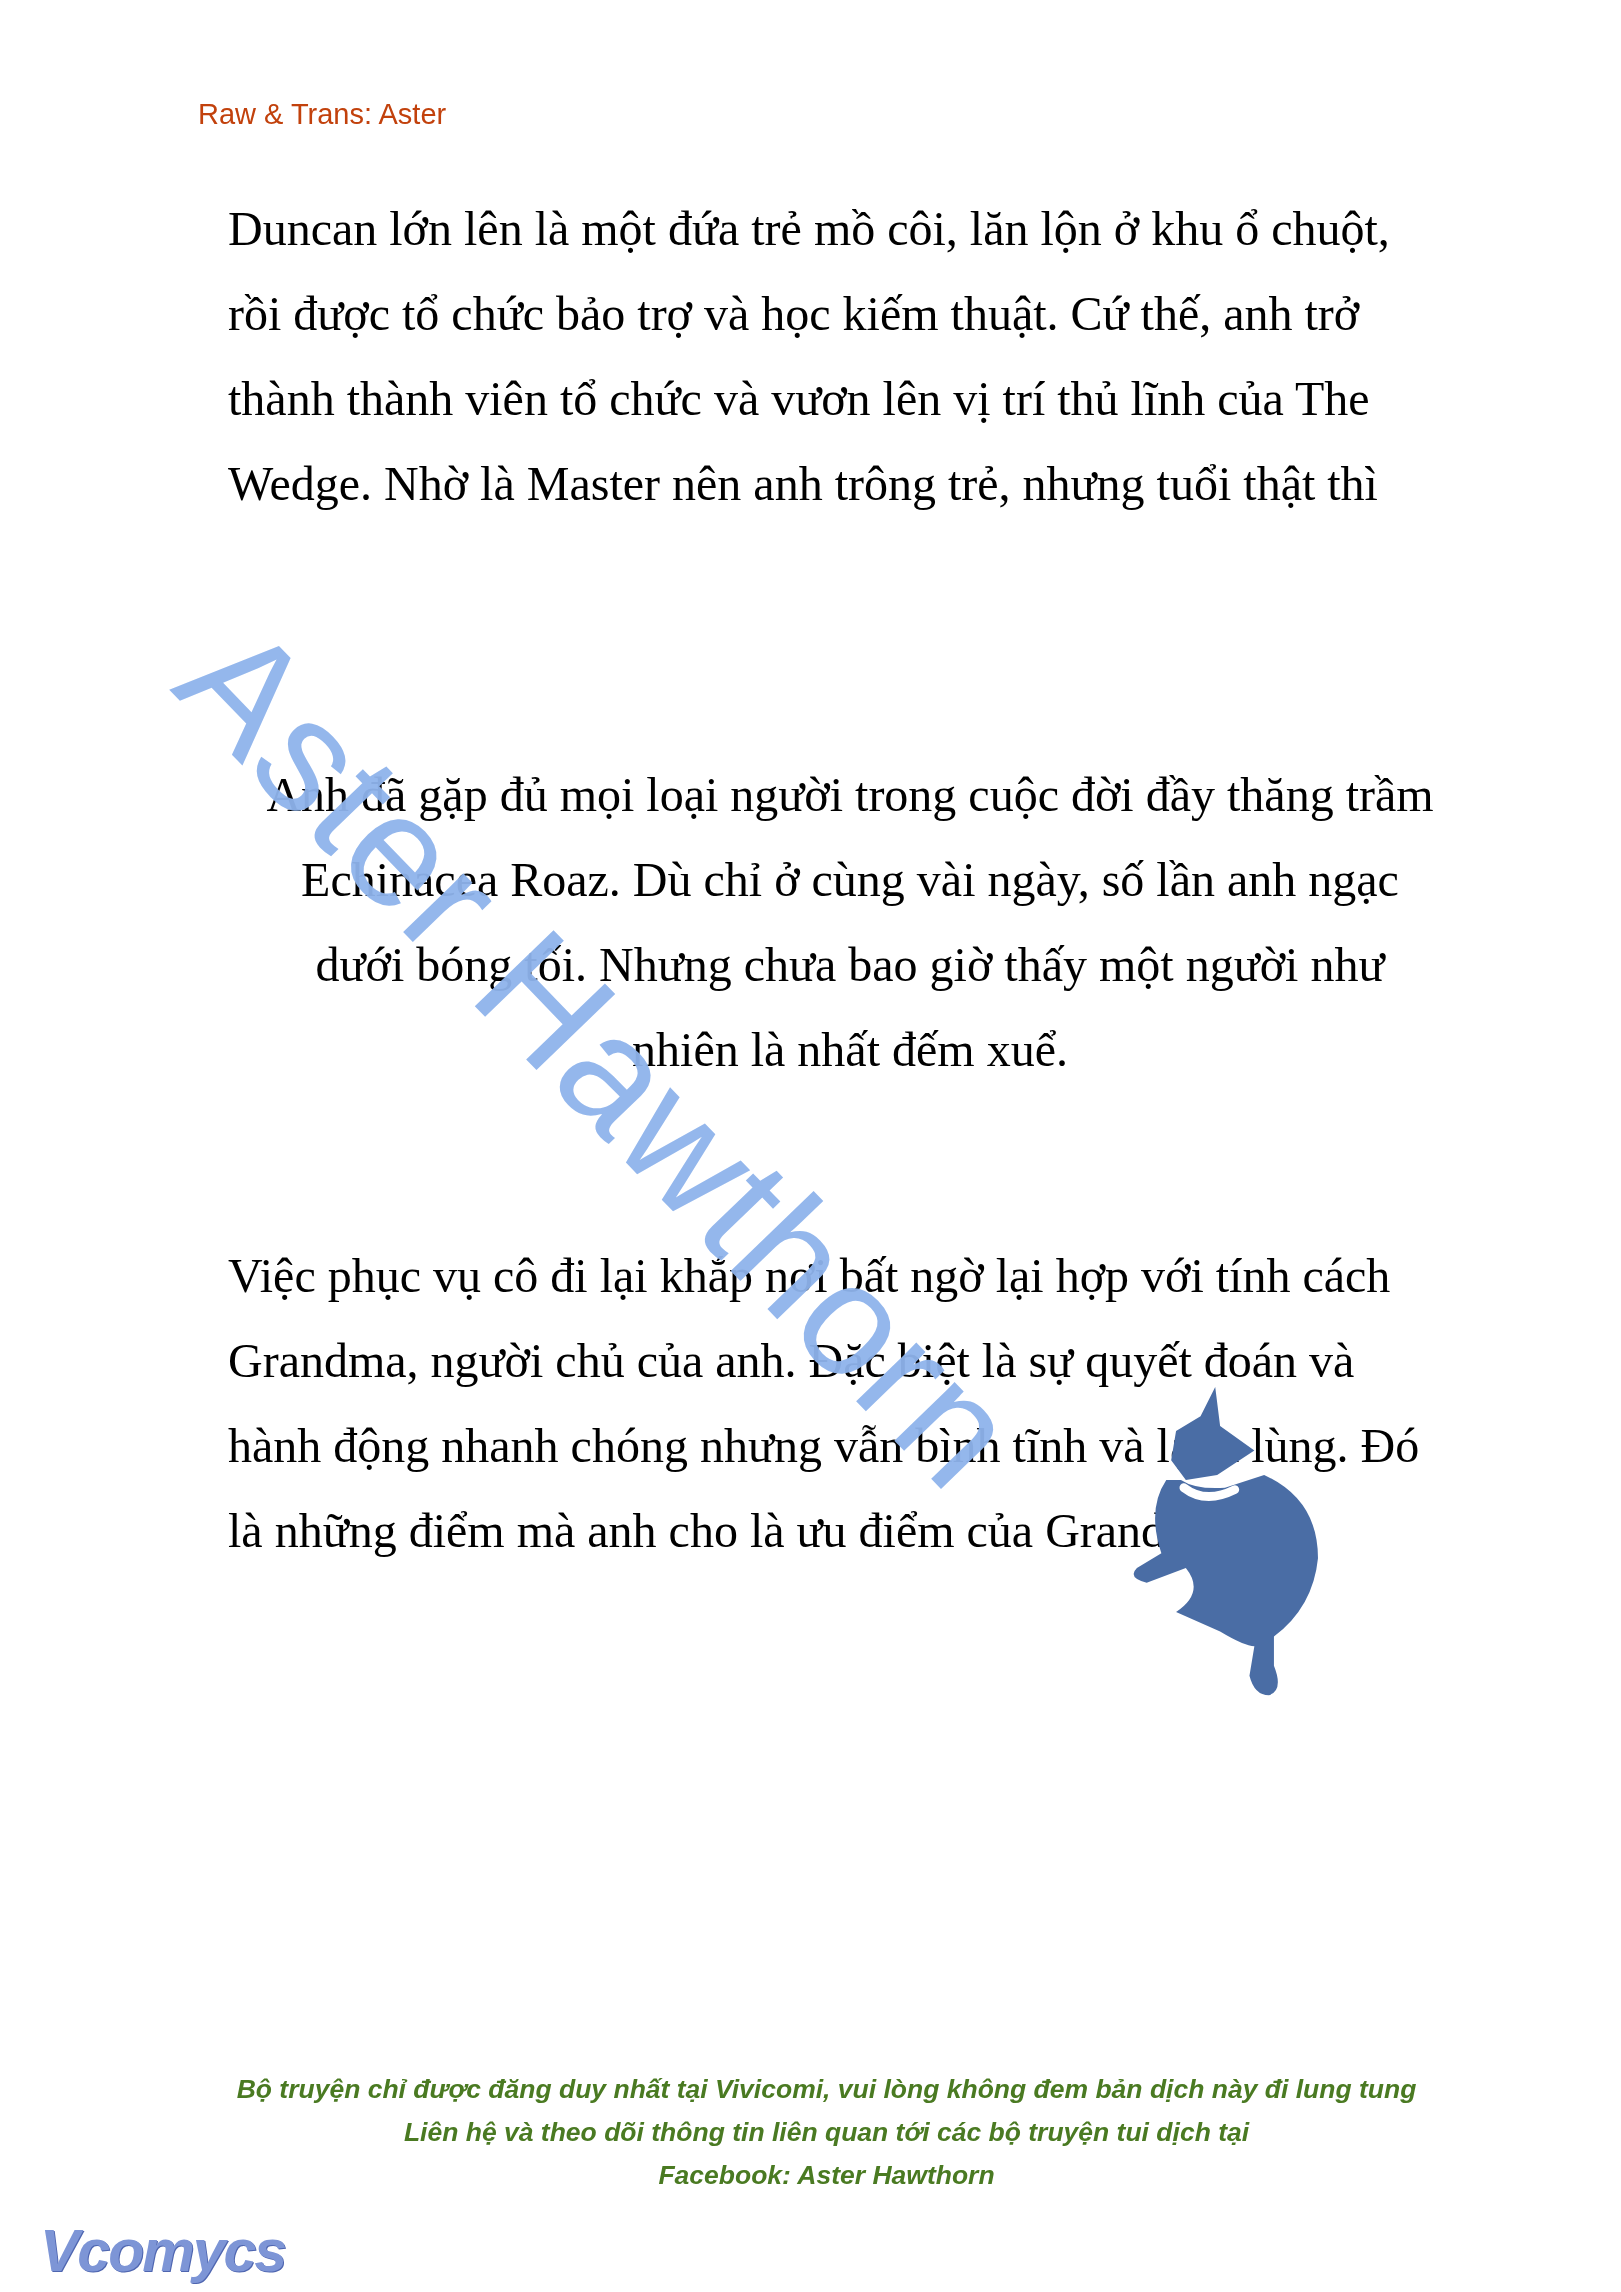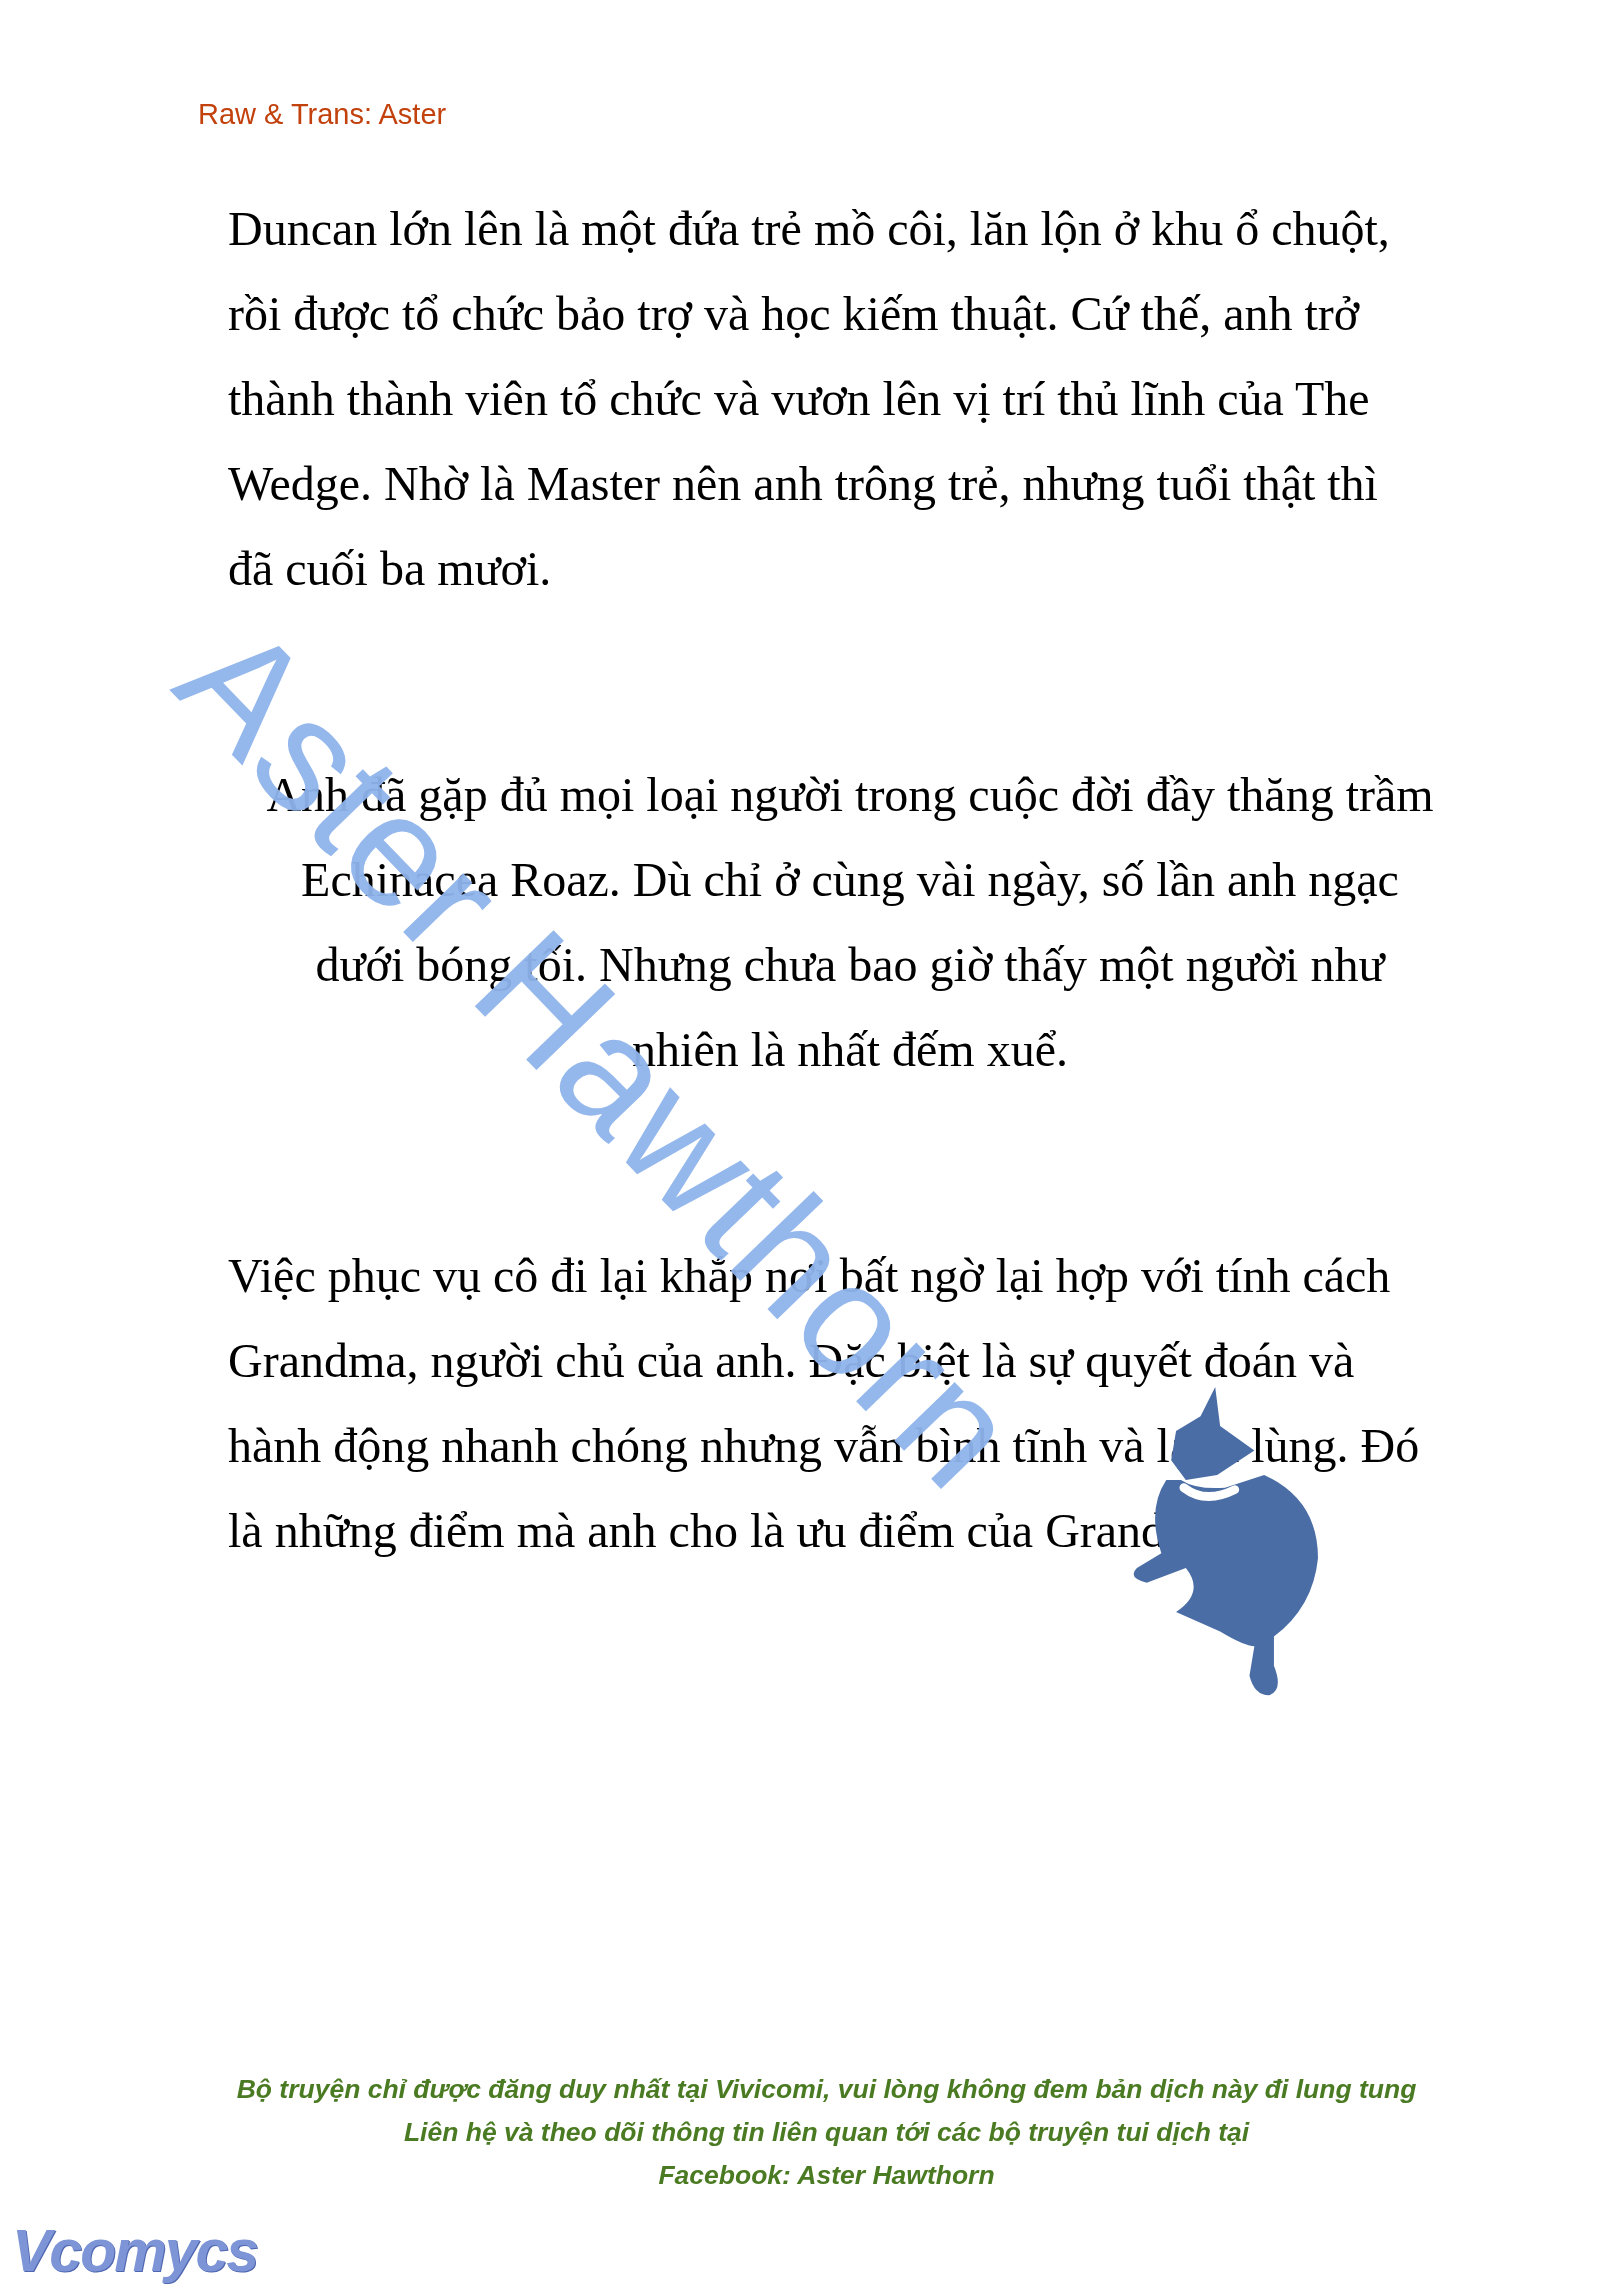--- a/index.html
+++ b/index.html
@@ -30,37 +30,36 @@
       letter-spacing: 2px; pointer-events: none; opacity: 0.95;
     }
     .cat { position: absolute; left: 1127px; top: 1382px; width: 196px; height: 323px; }
     .footer {
       position: absolute; left: 0; width: 1621px; top: 2068px;
       font-family: "Liberation Sans", sans-serif; font-style: italic; font-weight: bold;
       font-size: 26.5px; color: #4a7a22; text-align: center; line-height: 43px; margin-left: 16px;
     }
     .footer div { display: block; }
     .logo {
-      position: absolute; left: 12px; top: 2217px;
+      position: absolute; left: 40px; top: 2217px;
       font-family: "Liberation Sans", sans-serif; font-style: italic; font-weight: bold;
       font-size: 59px; color: #7d95d6; letter-spacing: -2px;
       text-shadow: 1px 1px 0 #4f66b0;
     }
   </style>
 </head>
 <body>
 
 <div class="header">Raw &amp; Trans: Aster</div>
 
 <div class="para" id="p1">
   <span class="line">Duncan lớn lên là một đứa trẻ mồ côi, lăn lộn ở khu ổ chuột,</span>
   <span class="line">rồi được tổ chức bảo trợ và học kiếm thuật. Cứ thế, anh trở</span>
   <span class="line">thành thành viên tổ chức và vươn lên vị trí thủ lĩnh của The</span>
   <span class="line">Wedge. Nhờ là Master nên anh trông trẻ, nhưng tuổi thật thì</span>
-  <span class="line">đã cuối ba mươi.</span>
 </div>
 
 <div class="para" id="p2">
   <span class="line">Anh đã gặp đủ mọi loại người trong cuộc đời đầy thăng trầm</span>
   <span class="line">Echinacea Roaz. Dù chỉ ở cùng vài ngày, số lần anh ngạc</span>
   <span class="line">dưới bóng tối. Nhưng chưa bao giờ thấy một người như</span>
   <span class="line">nhiên là nhất đếm xuể.</span>
 </div>
 
 <div class="para" id="p3">

